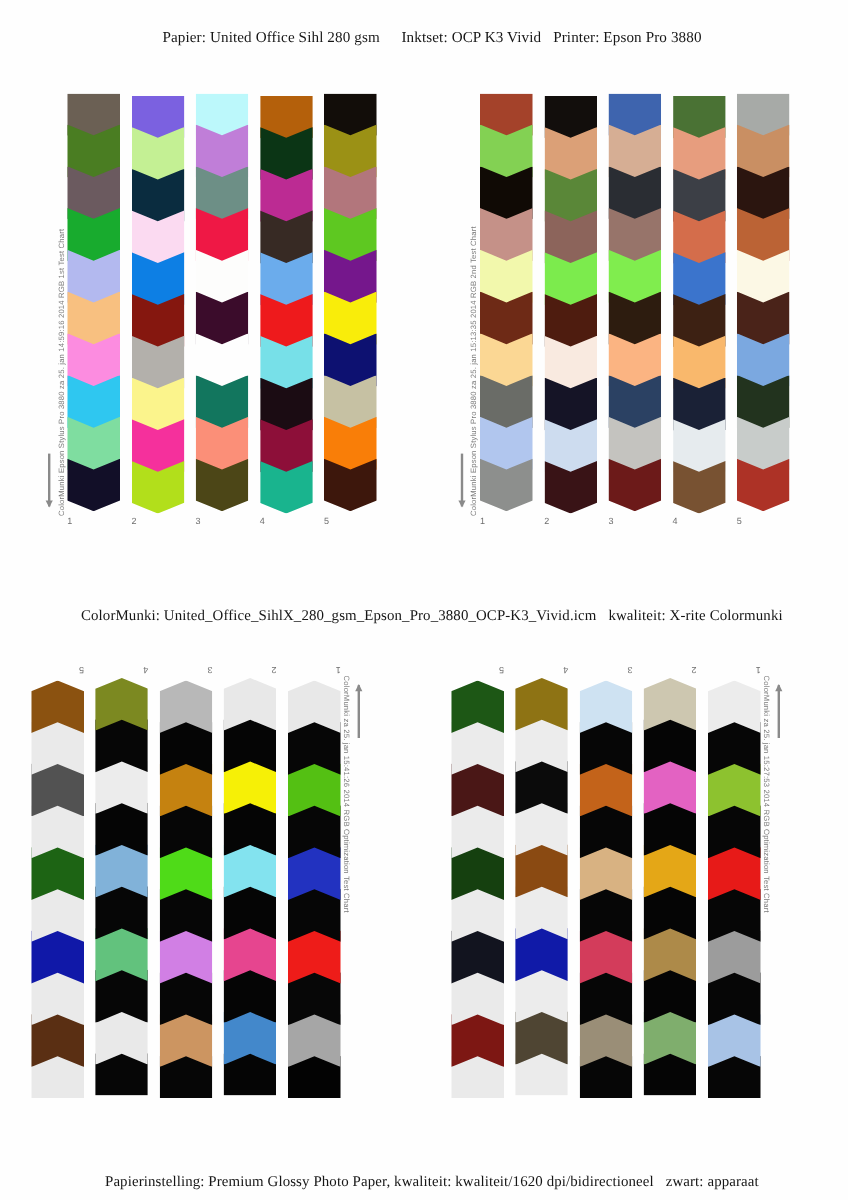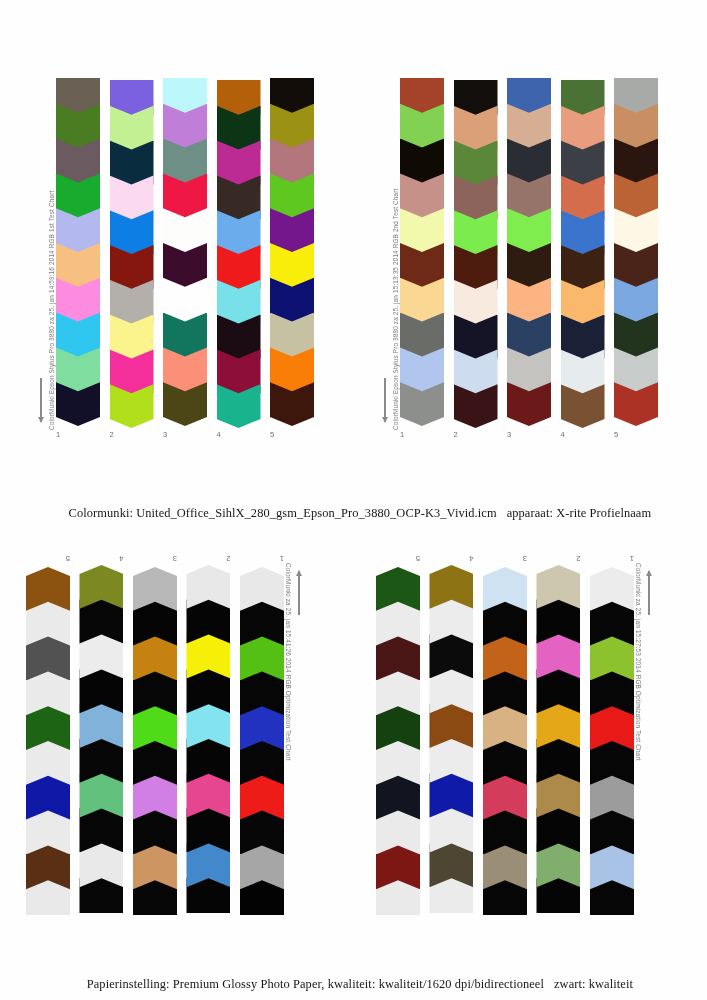--- a/index.html
+++ b/index.html
@@ -117,27 +117,30 @@
   #chart-tl { left: 34px;  top: 78px; width: 290px; height: 370px; }
   #chart-tr { left: 378px; top: 78px; width: 290px; height: 370px; }
   #chart-bl { left: 16px;  top: 545px; width: 290px; height: 370px; }
   #chart-br { left: 366px; top: 545px; width: 290px; height: 370px; }
 </style>
 </head>
 <body>
 
 <div class="page">
 
+  <div class="textline" id="header-line">
+    <span class="seg">Papier: United Office Sihl 280 gsm</span><span class="gap-l"></span><span class="seg">Inktset: OCP K3 Vivid</span><span class="gap-s"></span><span class="seg">Printer: Epson Pro 3880</span>
+  </div>
 
   <div class="textline" id="middle-line">
-    <span class="seg">Colormunki: United_Office_SihlX_280_gsm_Epson_Pro_3880_OCP-K3_Vivid.icm</span><span class="gap-s"></span><span class="seg">apparaat: X-rite Profielnaam</span>
+    <span class="seg">ColorMunki: United_Office_SihlX_280_gsm_Epson_Pro_3880_OCP-K3_Vivid.icm</span><span class="gap-s"></span><span class="seg">kwaliteit: X-rite Colormunki</span>
   </div>
 
   <div class="textline" id="footer-line">
-    <span class="seg">Papierinstelling: Premium Glossy Photo Paper, kwaliteit: kwaliteit/1620 dpi/bidirectioneel</span><span class="gap-s"></span><span class="seg">zwart: kwaliteit</span>
+    <span class="seg">Papierinstelling: Premium Glossy Photo Paper, kwaliteit: kwaliteit/1620 dpi/bidirectioneel</span><span class="gap-s"></span><span class="seg">zwart: apparaat</span>
   </div>
 
   <div class="chart" id="chart-tl">
       <div class="vcaption" style="left: 14px; top: 352px; transform: rotate(-90deg);">ColorMunki Epson Stylus Pro 3880 za 25. jan 14:59:16 2014 RGB 1st Test Chart</div>
       <div class="varrow" style="left: 6px; top: 300px; height: 44px;"></div>
       <div class="strips">
         <div class="strip" style="left: 0px; top: 0px;">
           <div class="strip-inner">
             <div class="patch" title="#6b6054" style="background: rgb(107, 96, 84); top: 0px; height: 43.8px; clip-path: polygon(0% 0%, 100% 0%, 100% calc(100% - 9px), 50% 100%, 0% calc(100% - 9px));"></div>
             <div class="patch" title="#4a7d22" style="background: rgb(74, 125, 34); top: 25.8px; height: 52.8px; clip-path: polygon(0% 0%, 50% 9px, 100% 0%, 100% calc(100% - 9px), 50% 100%, 0% calc(100% - 9px));"></div>

